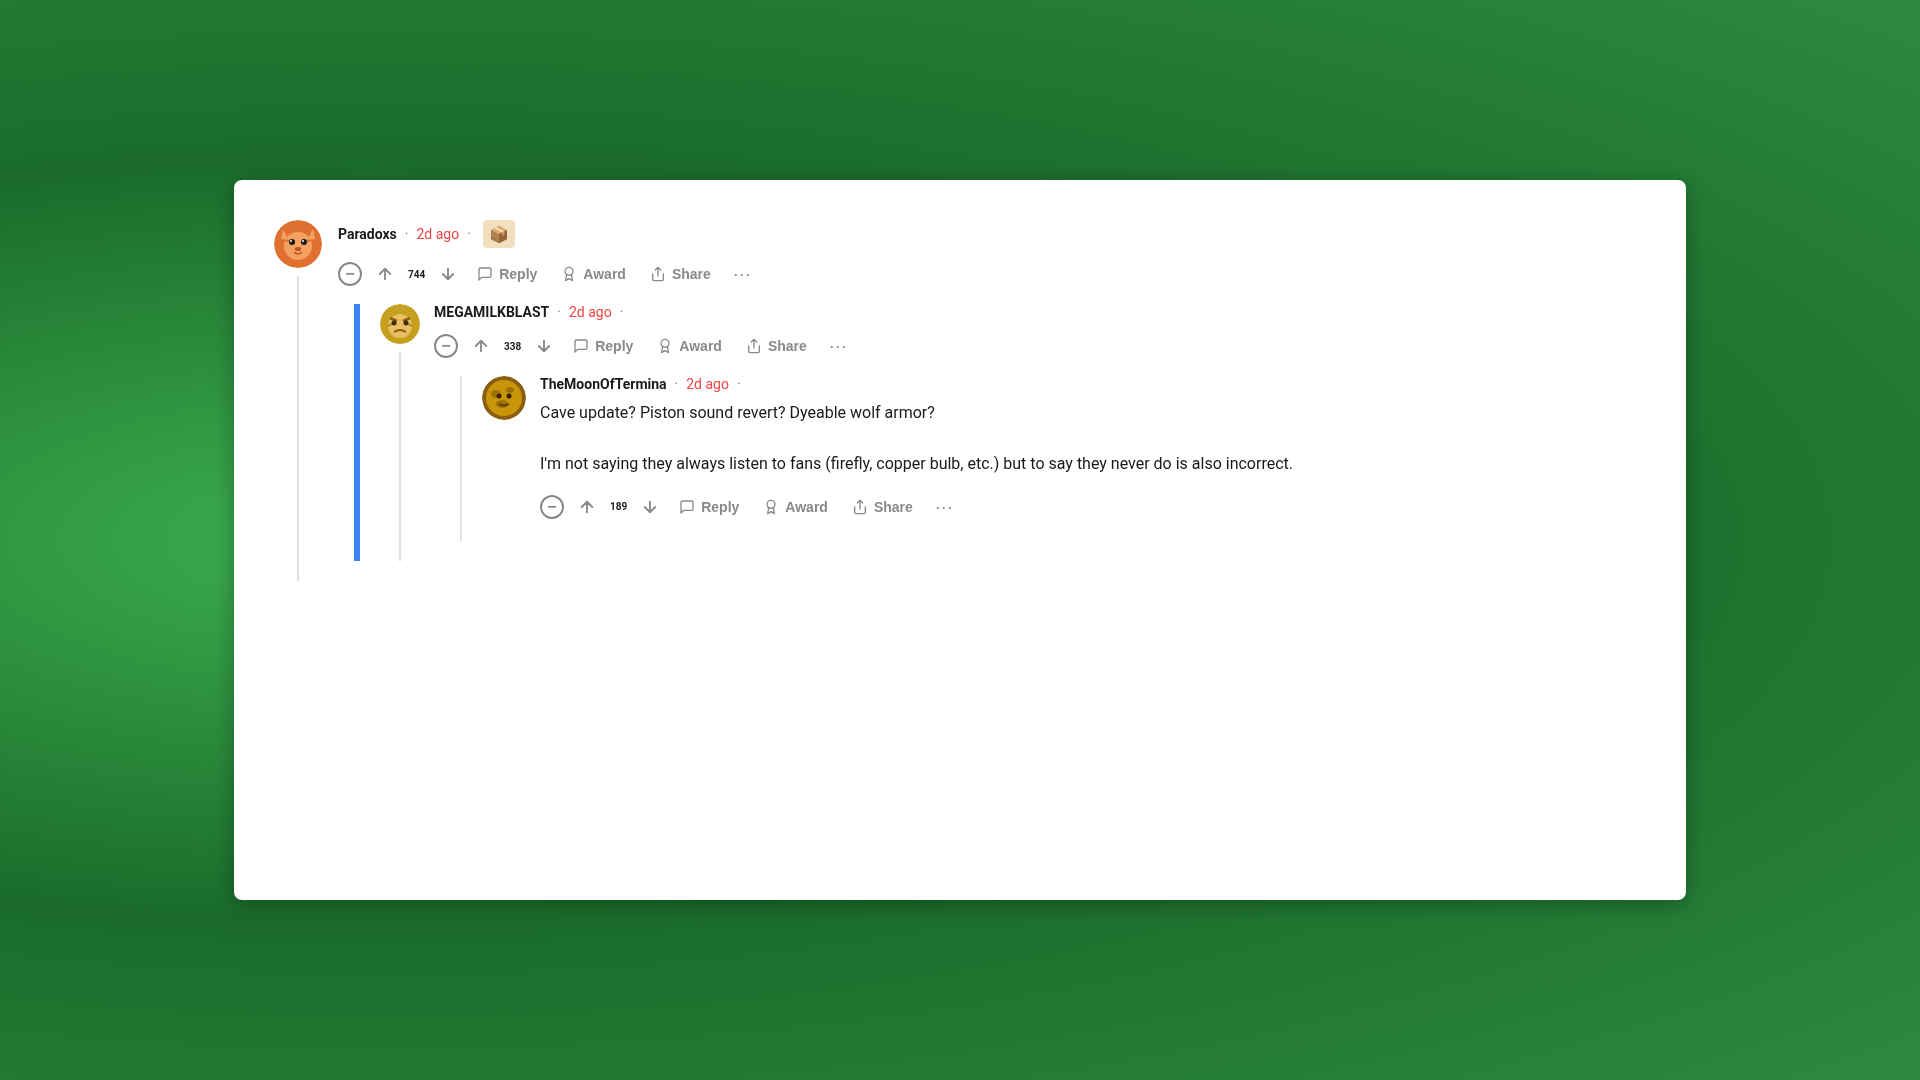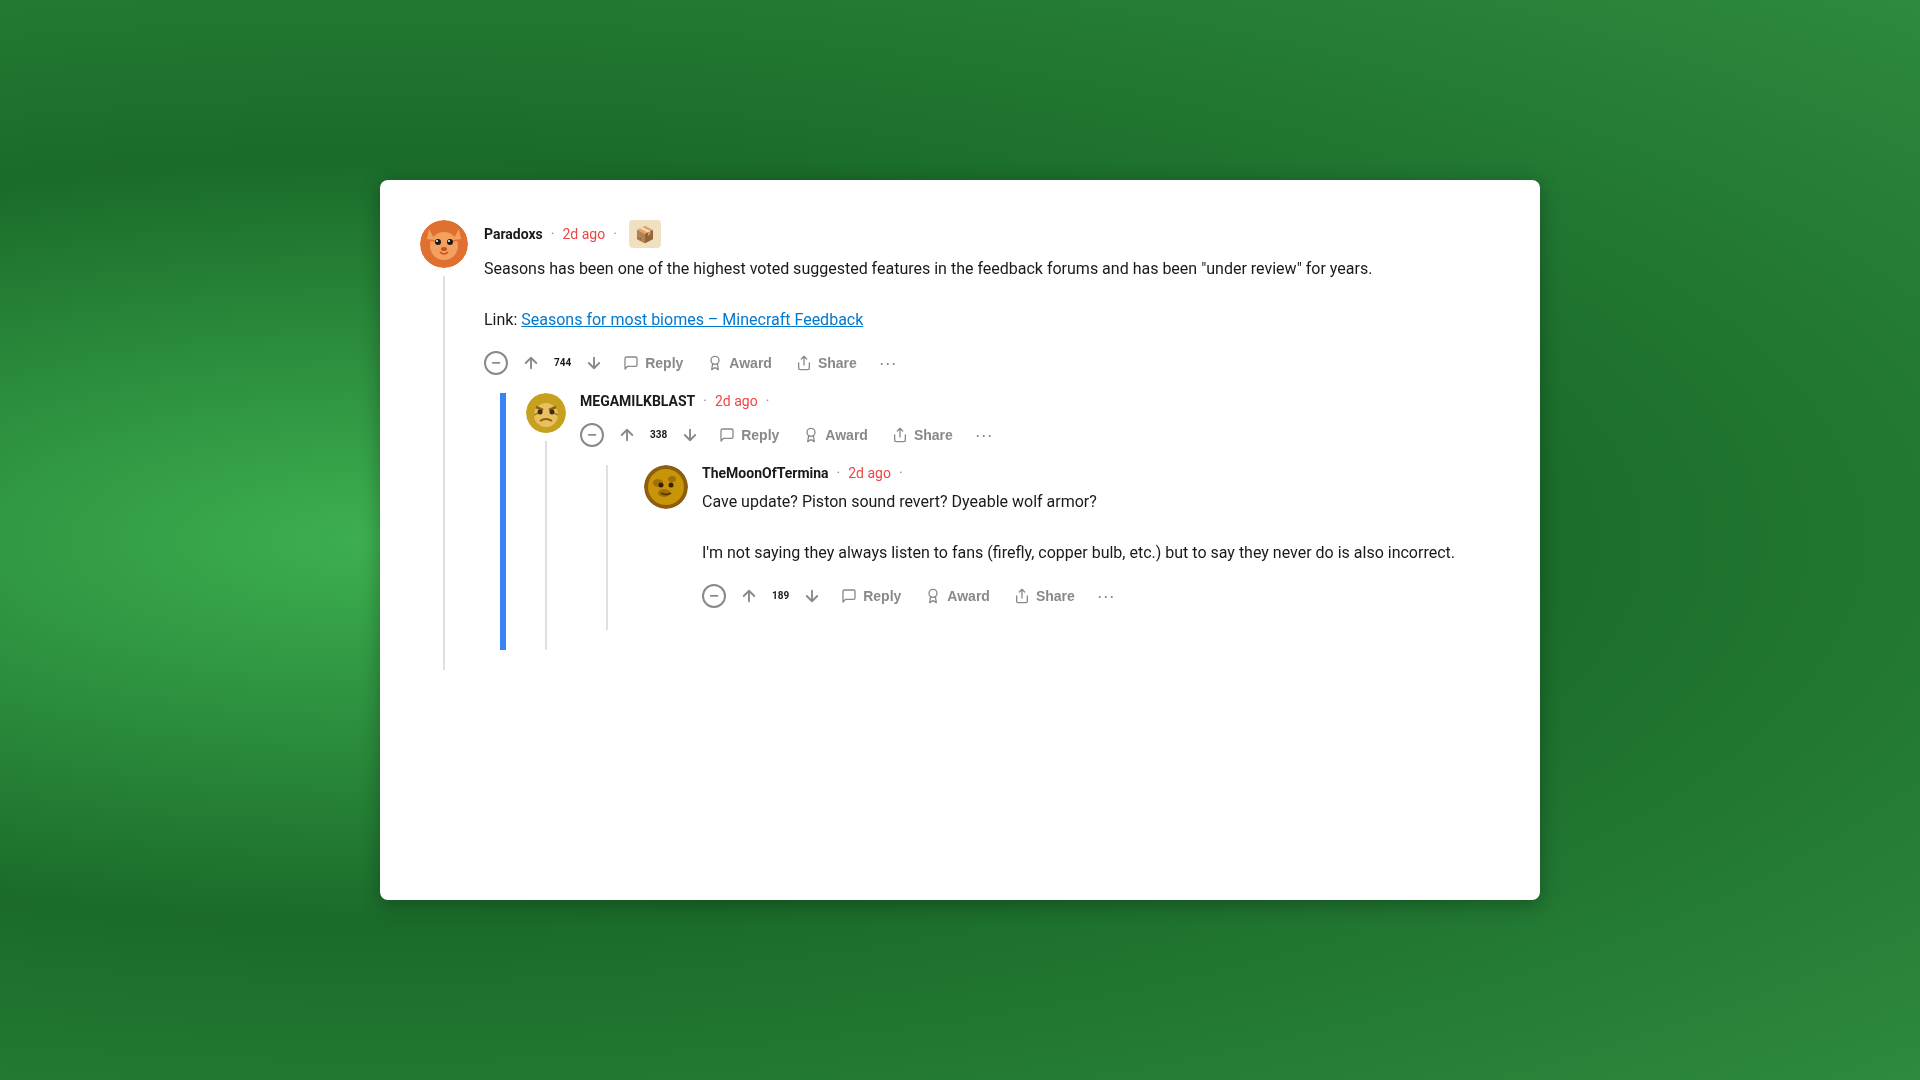--- a/index.html
+++ b/index.html
@@ -12,21 +12,21 @@
       display: flex;
       align-items: center;
       justify-content: center;
       font-family: -apple-system, BlinkMacSystemFont, 'Segoe UI', Roboto, sans-serif;
       overflow: hidden;
     }
 
     .card {
       background: #ffffff;
       border-radius: 8px;
-      width: 1160px;
+      width: 1452px;
       min-height: 720px;
       padding: 40px 50px 40px 40px;
       box-shadow: 0 4px 20px rgba(0,0,0,0.3);
     }
 
     
     .comment-top {
       display: flex;
       gap: 16px;
       margin-bottom: 0;
@@ -196,21 +196,21 @@
       width: 40px;
       height: 40px;
       border-radius: 50%;
       overflow: hidden;
       flex-shrink: 0;
     }
 
     .nested-replies {
       margin-left: 26px;
       border-left: 2px solid #e0e0e0;
-      padding-left: 36px;
+      padding-left: 20px;
       margin-top: 4px;
     }
 
     .nested-comment {
       display: flex;
       gap: 14px;
       margin-top: 16px;
     }
 
     .nested-avatar {
@@ -275,24 +275,20 @@
 
     <div class="comment-body">
       <div class="comment-header">
         <span class="username">Paradoxs</span>
         <span class="dot">·</span>
         <span class="timestamp">2d ago</span>
         <span class="dot">·</span>
         <span class="flair">📦</span>
       </div>
 
-      <div class="comment-text">
-        Seasons has been one of the highest voted suggested features in the feedback forums and has been "under review" for years.<br><br>
-        Link: <a class="comment-link" href="#">Seasons for most biomes – Minecraft Feedback</a>
-      </div>
 
       <div class="action-bar">
         <button class="collapse-btn">−</button>
         <button class="vote-btn">
           <svg class="icon-svg" viewBox="0 0 24 24">
               <path d="M12 19V5M5 12l7-7 7 7" stroke-width="2.5"></path>
             </svg>
         </button>
         <span class="vote-count">744</span>
         <button class="vote-btn">

